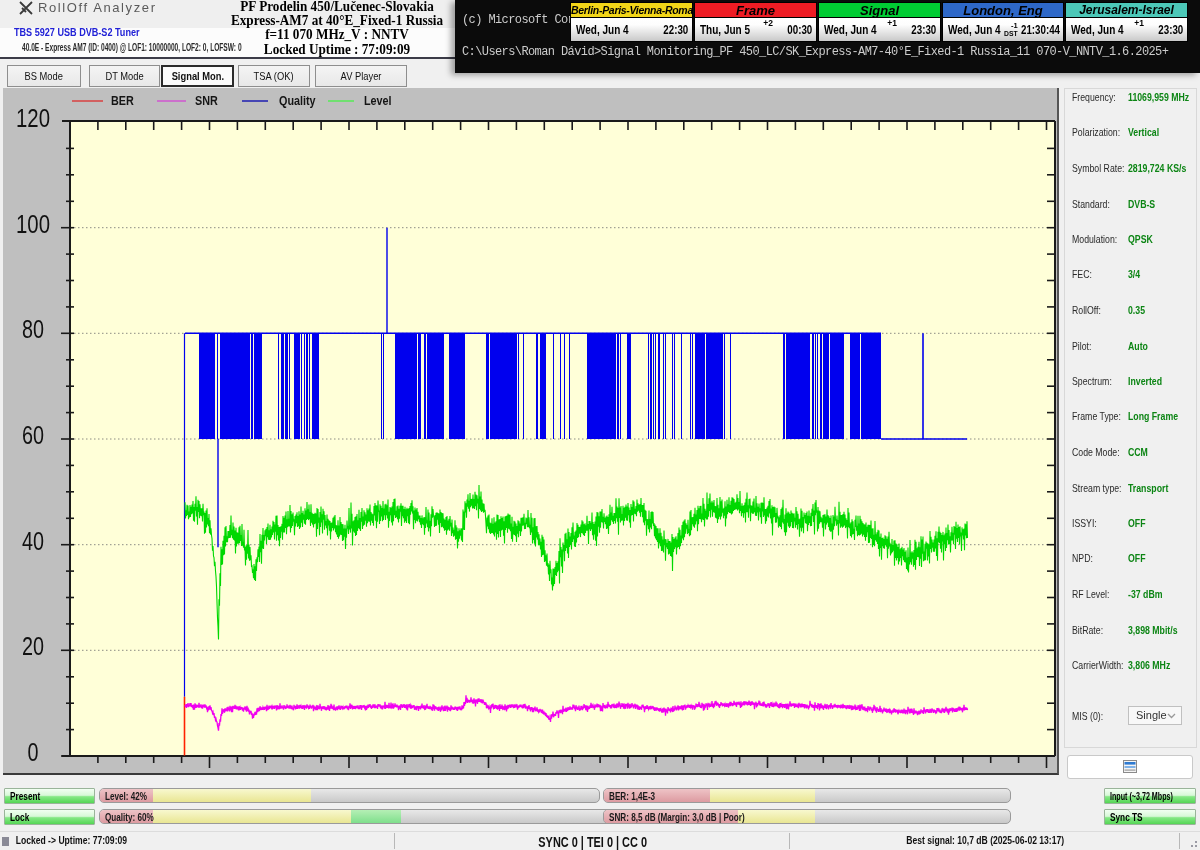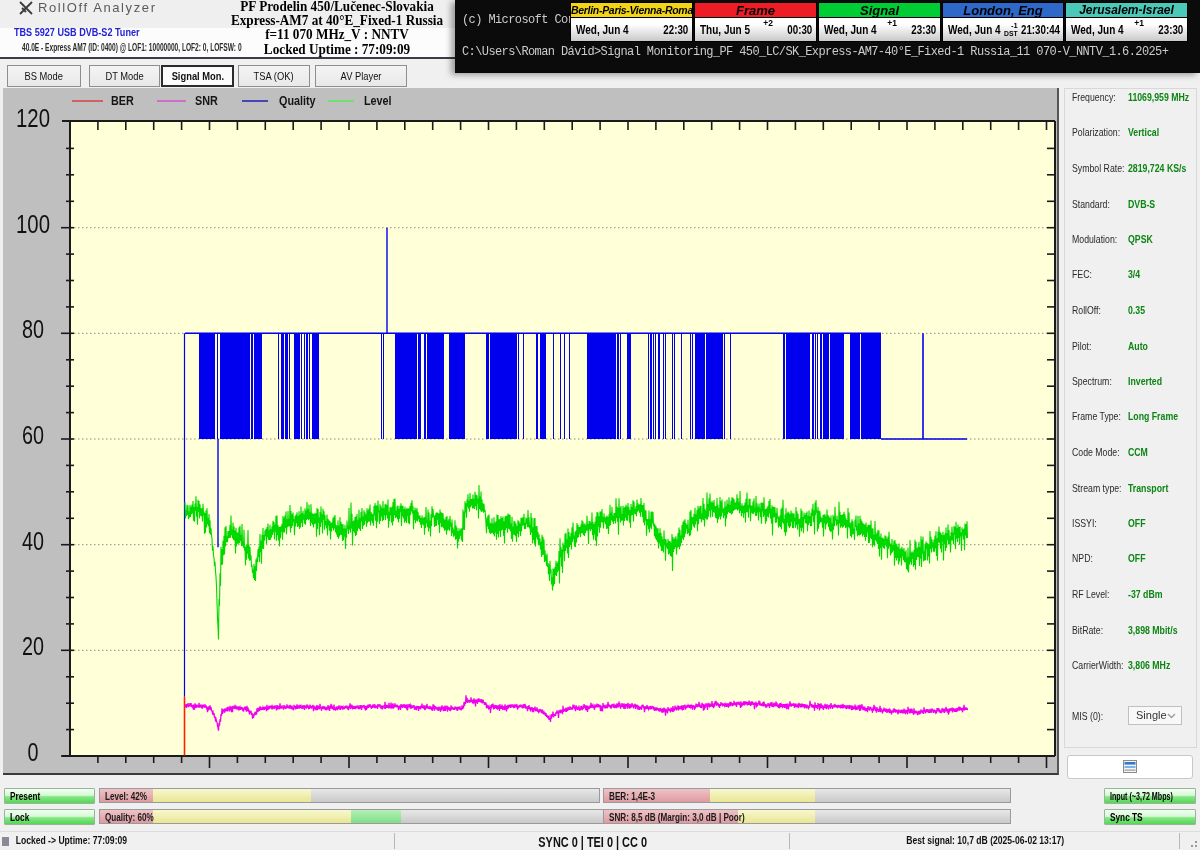--- a/index.html
+++ b/index.html
@@ -1,21 +1,21 @@
 <!DOCTYPE html>
 <html><head><meta charset="utf-8"><style>
 *{margin:0;padding:0;box-sizing:border-box}
 html,body{width:1200px;height:850px;overflow:hidden;background:#f0f0f0;
 font-family:"Liberation Sans",sans-serif;position:relative}
 .abs{position:absolute}
 .pill{position:absolute;height:16px;border:1px solid #9ab49a;border-radius:1px;
 background:linear-gradient(#f2fff2 0%,#d8f8d8 45%,#86e886 55%,#55d655 100%);font-weight:bold;font-size:11px;
 line-height:14px;padding-left:5px;color:#000}
 .pill i{font-style:normal;display:inline-block;transform:scaleX(.75);transform-origin:0 50%;white-space:nowrap}
-.bar{position:absolute;height:15px;border:1px solid #9a9a9a;border-radius:0;
+.bar{position:absolute;height:15px;border:1px solid #9a9a9a;border-radius:5px;
 background:linear-gradient(#e8e8e8,#c9c9c9);overflow:hidden}
 .bar span{position:absolute;left:5px;top:0;font-weight:bold;font-size:11px;line-height:14px;color:#1a1a1a;white-space:nowrap;transform:scaleX(.74);transform-origin:0 50%}
 .seg{position:absolute;top:0;height:100%}
 .pink{background:linear-gradient(#eec3c6,#dd9ba1)}
 .yel{background:linear-gradient(#f8f8cf,#e9e693)}
 .grn{background:linear-gradient(#b5efb5,#7fdf8c)}
 .leg{position:absolute;z-index:4;top:93px;font-size:13.5px;font-weight:600;color:#151515;transform:scaleX(.8);transform-origin:0 50%}
 .tab{position:absolute;top:65px;height:22px;background:linear-gradient(#f4f4f4,#e8e8e8);
 border:1px solid #8e8e8e;font-size:11px;color:#111;text-align:center;line-height:20px}
 .tab b{font-weight:inherit;display:inline-block;transform:scaleX(.85)}

